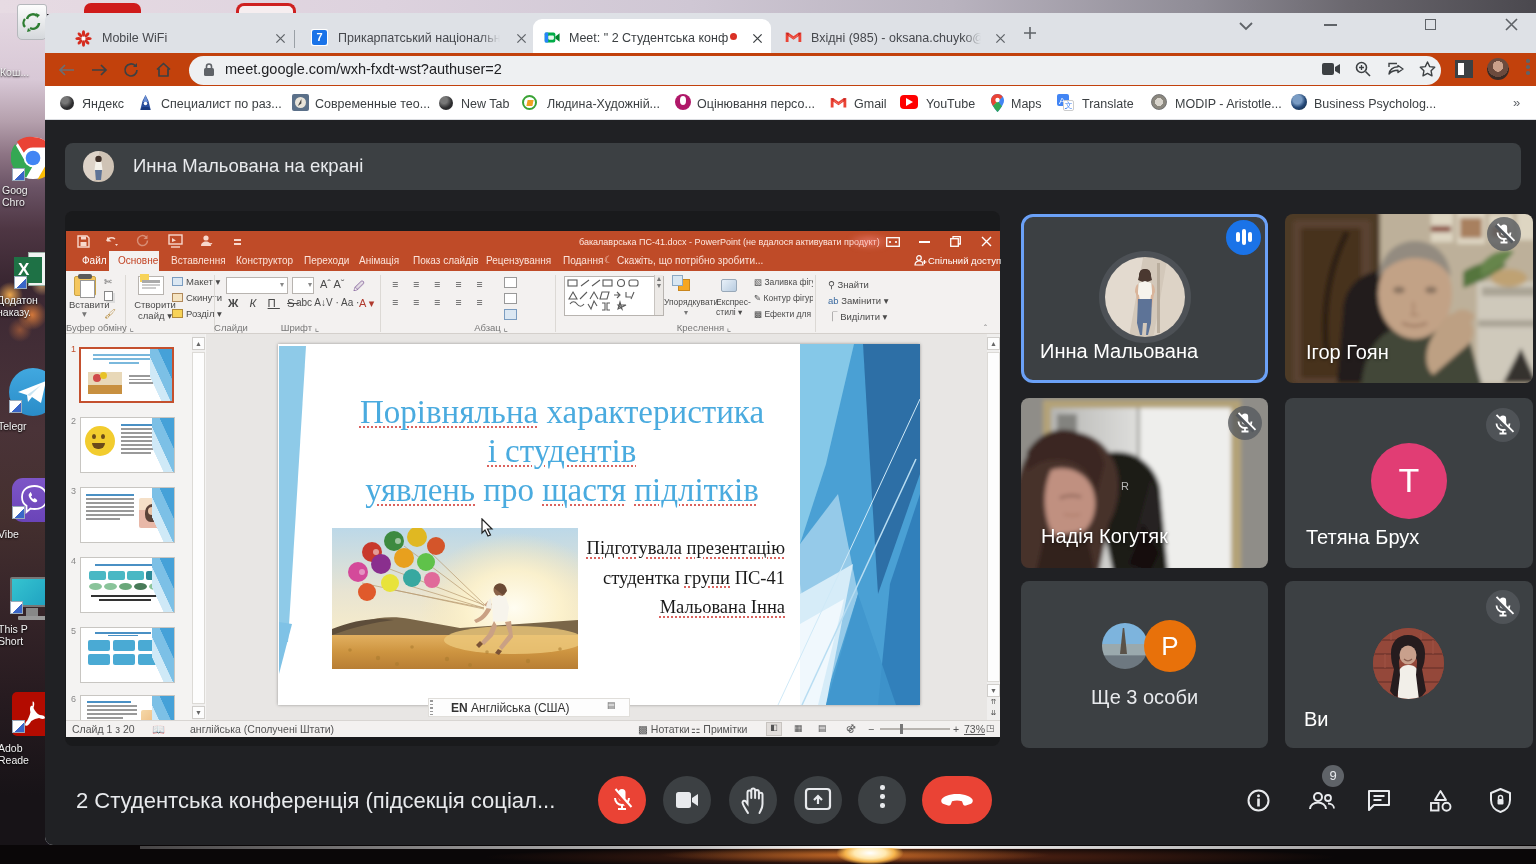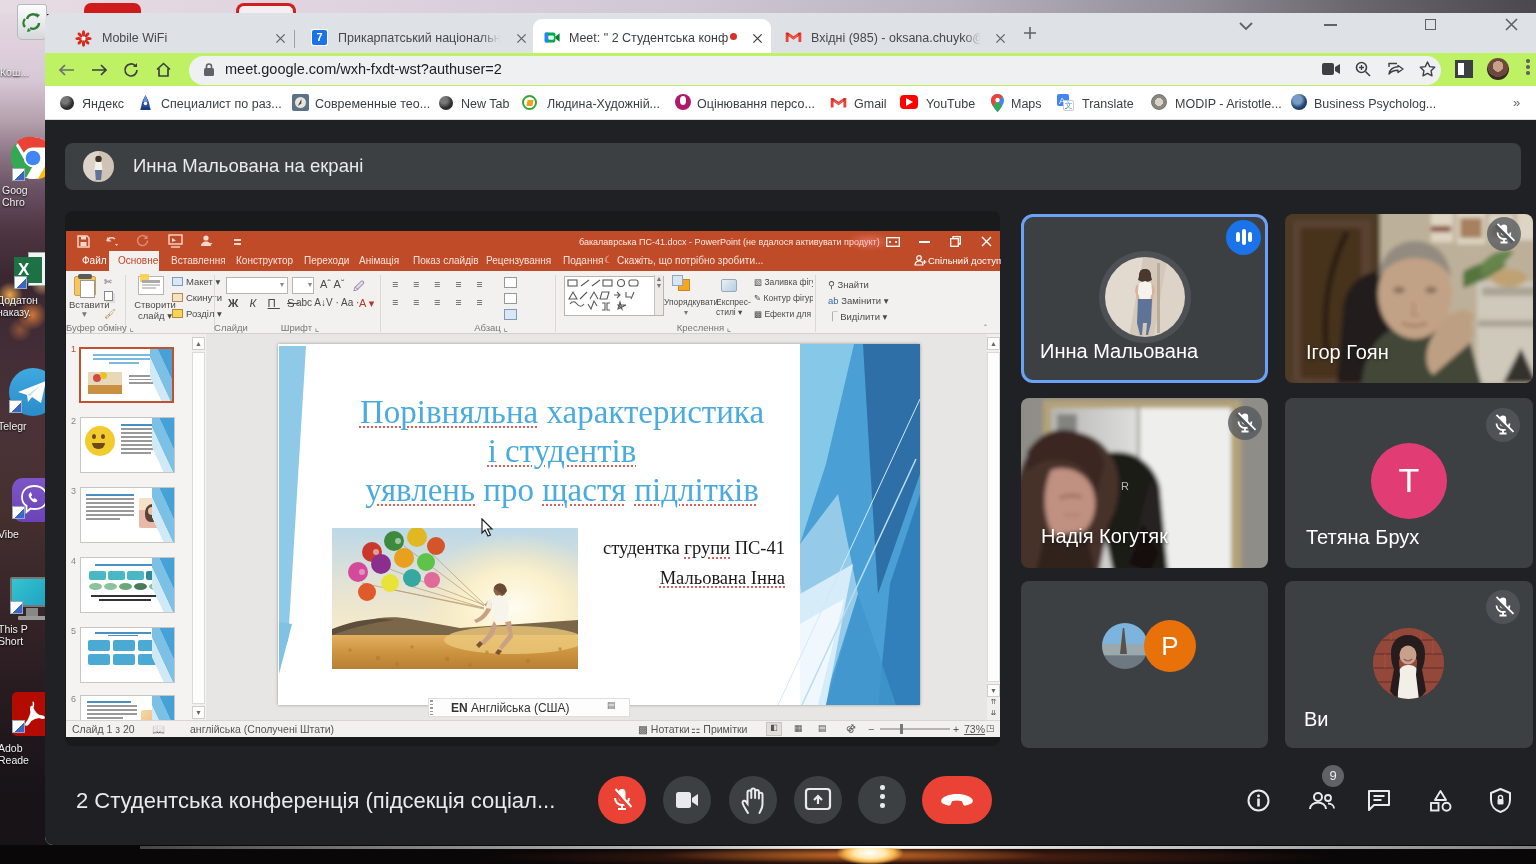--- a/index.html
+++ b/index.html
@@ -165,21 +165,21 @@
       <svg class="abs" style="left:222px;top:8px;" width="11" height="11" viewBox="0 0 12 12">
           <path d="M1.5 1.5l9 9m0-9l-9 9" stroke="#5f6368" stroke-width="1.4"></path>
         </svg>
     </div>
 
     <svg class="abs" style="left:978px;top:13px;" width="14" height="14" viewBox="0 0 14 14">
         <path d="M7 1v12M1 7h12" stroke="#5f6368" stroke-width="1.6"></path>
       </svg>
   </div>
 
-  <div class="abs" id="toolbar" style="left:45px;top:53px;width:1491px;height:33px;background:#bef264;text-align:right;">
+  <div class="abs" id="toolbar" style="left:45px;top:53px;width:1491px;height:33px;background:#c2410c;text-align:right;">
     <svg class="abs" style="left:13px;top:10px;" width="17" height="14" viewBox="0 0 17 14">
         <path d="M16 7H2m5-5L2 7l5 5" stroke="#6a6f75" stroke-width="1.7" fill="none"></path>
       </svg>
     <svg class="abs" style="left:46px;top:10px;" width="17" height="14" viewBox="0 0 17 14">
         <path d="M1 7h14m-5-5l5 5-5 5" stroke="#3c4043" stroke-width="1.7" fill="none"></path>
       </svg>
     <svg class="abs" style="left:78px;top:9px;" width="16" height="16" viewBox="0 0 16 16">
         <path d="M14 8a6 6 0 1 1-1.8-4.3" stroke="#3c4043" stroke-width="1.7" fill="none"></path>
         <path d="M14 1v4h-4z" fill="#3c4043"></path>
       </svg>
@@ -617,20 +617,21 @@
           <path d="M160 70l7-3 7 2 3 10-2 14-14 1z" fill="#f7f4ec"></path>
           <path d="M159 70c-3 2-5 6-5 10l6 1z" fill="#f2eee4"></path>
           <path d="M162 93l-6 13-7 8 3 3 9-9 4-10z" fill="#caa184"></path>
           <path d="M173 94l4 12-10 13 3 3 11-13-2-16z" fill="#caa184"></path>
           <path d="M148 113l-4 4 3 3 4-4z" fill="#7a5236"></path>
           <path d="M166 121l-3 4 4 2 3-4z" fill="#7a5236"></path>
         </g>
       </svg>
 
       <div class="abs" style="left:277px;top:190px;width:230px;text-align:right;font-family:'Liberation Serif',serif;font-size:18.5px;color:#1a1a1a;line-height:29.5px;white-space:nowrap;">
+        <div><span class="spell">Підготувала</span> <span class="spell">презентацію</span></div>
         <div>студентка <span class="spell">групи</span> ПС-41</div>
         <div><span class="spell">Мальована Інна</span></div>
       </div>
 
       <svg class="abs" style="left:203px;top:174px;" width="13" height="19" viewBox="0 0 13 19">
           <path d="M1 1l10 10H6.5l3 6-2.5 1-3-6L1 15z" fill="#fff" stroke="#222" stroke-width="1.2"></path>
         </svg>
     </div>
 
     <div class="abs" style="left:921px;top:103px;width:13px;height:386px;background:#f0efee;"></div>
@@ -773,20 +774,21 @@
   <div class="abs" style="left:1285px;top:398px;width:248px;height:170px;background:#3c4043;border-radius:8px;"></div>
   <div class="abs" style="left:1371px;top:443px;width:76px;height:76px;border-radius:50%;background:#e13d74;"></div>
   <div class="abs" style="left:1371px;top:461px;width:76px;text-align:center;font-size:34px;color:#fff;">T</div>
   <div class="abs" style="left:1306px;top:526px;font-size:20px;color:#fff;text-align:right;">Тетяна Брух</div>
 
   <div class="abs" style="left:1021px;top:581px;width:247px;height:167px;background:#3c4043;border-radius:8px;"></div>
   <div class="abs" style="left:1102px;top:623px;width:46px;height:46px;border-radius:50%;background:linear-gradient(180deg,#7db4dd 0 45%,#9aa9ad 46% 70%,#6d7880 71%);"></div>
   <div class="abs" style="left:1120px;top:628px;width:7px;height:26px;background:#5a5248;clip-path:polygon(40% 0,60% 0,100% 100%,0 100%);"></div>
   <div class="abs" style="left:1144px;top:620px;width:52px;height:52px;border-radius:50%;background:#e8710a;"></div>
   <div class="abs" style="left:1144px;top:631px;width:52px;text-align:center;font-size:26px;color:#fff;">P</div>
+  <div class="abs" style="left:1021px;top:686px;width:247px;text-align:center;font-size:20px;color:#e8eaed;">Ще 3 особи</div>
 
   <div class="abs" style="left:1285px;top:581px;width:248px;height:167px;background:#3c4043;border-radius:8px;"></div>
   <div class="abs" style="left:1373px;top:628px;width:71px;height:71px;border-radius:50%;overflow:hidden;background:#8c4237;">
     <svg width="71" height="71" viewBox="0 0 71 71">
       <rect width="71" height="71" fill="#94483a"></rect>
       <g stroke="#7a3a30" stroke-width="2">
           <line x1="0" y1="12" x2="71" y2="12"></line>
           <line x1="0" y1="26" x2="71" y2="26"></line>
           <line x1="0" y1="40" x2="71" y2="40"></line>
           <line x1="0" y1="54" x2="71" y2="54"></line>

